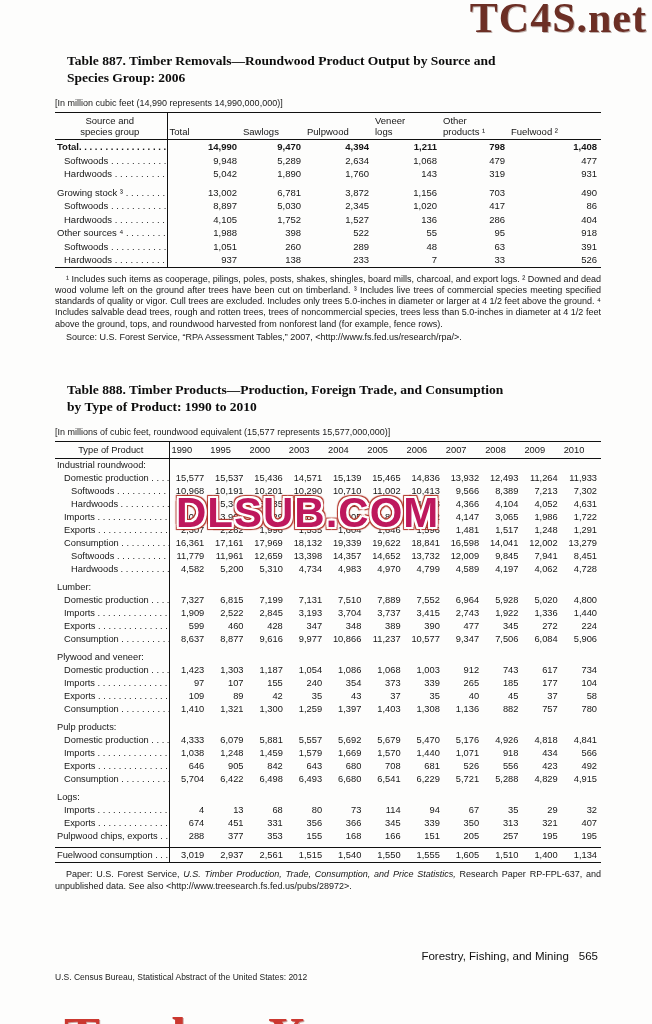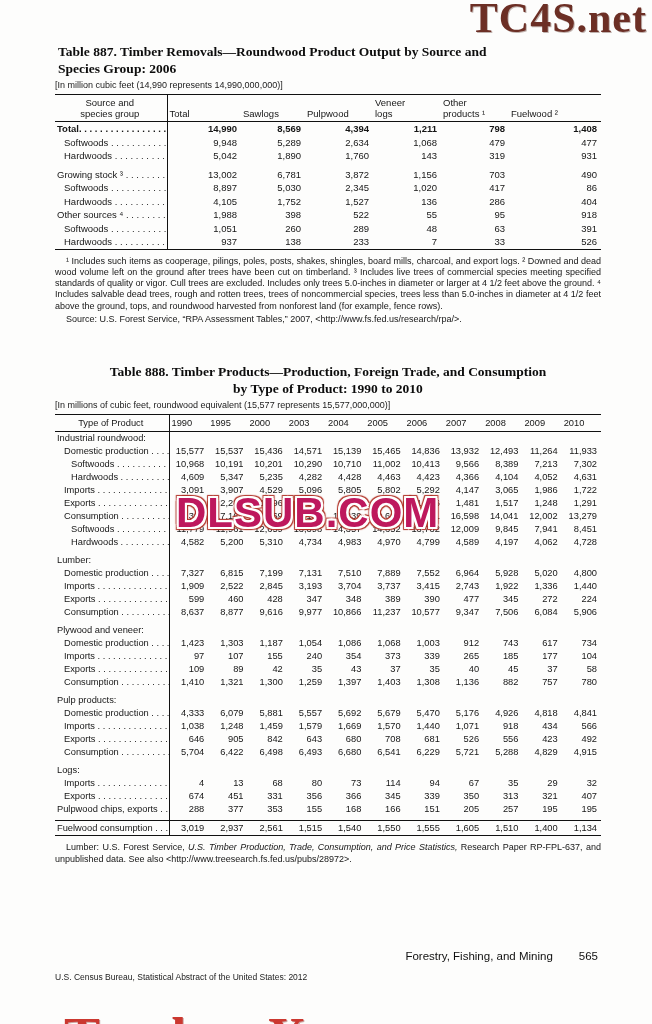--- a/index.html
+++ b/index.html
@@ -15,21 +15,21 @@
   .content {
     position: absolute;
     left: 55px; top: 40px;
     width: 546px;
   }
   .tbl-title {
     font-family: "Liberation Serif", serif;
     font-weight: bold;
     font-size: 13.5px;
     line-height: 17px;
-    margin: 3px;
+    margin: 12px;
     white-space: pre-line;
     color: #0d0d0d;
   }
   .unit-note {
     font-size: 9px;
     margin-top: 0;
     color: #1a1a1a;
   }
   table {
     border-collapse: collapse;
@@ -72,28 +72,28 @@
     text-align: justify;
     text-indent: 11px;
     margin: 6px 0 0 0;
   }
   .source {
     font-size: 9px;
     line-height: 11.3px;
     text-indent: 11px;
     margin: 2px 0 0 0;
   }
-  .t888-title { margin-top: 38px; text-align: center; }
+  .t888-title { margin-top: 38px; }
   .source888 { margin-top: 6px; text-align: justify; }
   
   .footer-right {
     position: absolute; right: 54px; top: 950px;
     font-size: 11.5px; color: #111;
   }
-  .footer-right .pageno { margin-left: 26px; }
+  .footer-right .pageno { margin-left: 10px; }
   .footer-left {
     position: absolute; left: 55px; top: 972px;
     font-size: 8.5px; color: #222;
   }
   
   .wm-top {
     position: absolute; top: -2px; right: 5px;
     font-family: "Liberation Serif", serif;
     font-weight: bold; font-size: 42px; line-height: 40px;
     letter-spacing: 1px;
@@ -161,21 +161,21 @@
 logs</th>
             <th class="num">Other
 products ¹</th>
             <th class="num">Fuelwood ²</th>
           </tr>
         </thead>
       <tbody>
           <tr class="bold">
             <td class="stub ind0">Total. . . . . . . . . . . . . . . . . . . . . . . . . . . . . .</td>
             <td class="num">14,990</td>
-            <td class="num">8,569</td>
+            <td class="num">9,470</td>
             <td class="num">4,394</td>
             <td class="num">1,211</td>
             <td class="num">798</td>
             <td class="num">1,408</td>
           </tr>
           <tr>
             <td class="stub ind1">Softwoods . . . . . . . . . . . . . . . . . . . . . . . . . . . . .</td>
             <td class="num">9,948</td>
             <td class="num">5,289</td>
             <td class="num">2,634</td>
@@ -703,21 +703,21 @@
             <td class="num">1,550</td>
             <td class="num">1,555</td>
             <td class="num">1,605</td>
             <td class="num">1,510</td>
             <td class="num">1,400</td>
             <td class="num">1,134</td>
           </tr>
         </tbody>
     </table>
 
-    <p class="source source888"><span>Lumber: U.S. Forest Service, </span><i>U.S. Timber Production, Trade, Consumption, and Price Statistics,</i><span> Research Paper RP-FPL-637, and unpublished data. See also &lt;http://www.treesearch.fs.fed.us/pubs/28972&gt;.</span></p>
+    <p class="source source888"><span>Paper: U.S. Forest Service, </span><i>U.S. Timber Production, Trade, Consumption, and Price Statistics,</i><span> Research Paper RP-FPL-637, and unpublished data. See also &lt;http://www.treesearch.fs.fed.us/pubs/28972&gt;.</span></p>
 
   </div>
 
   <div class="wm-mid">DLSUB.COM</div>
 
   <div class="footer-right">
     <span>Forestry, Fishing, and Mining</span><span class="pageno">565</span>
   </div>
 
   <div class="footer-left">U.S. Census Bureau, Statistical Abstract of the United States: 2012</div>

